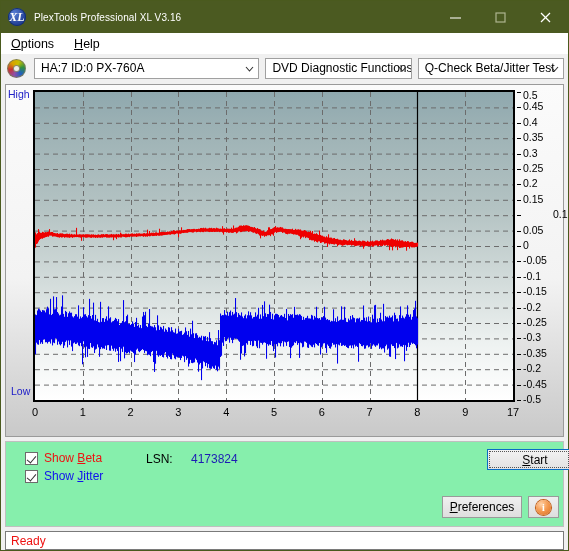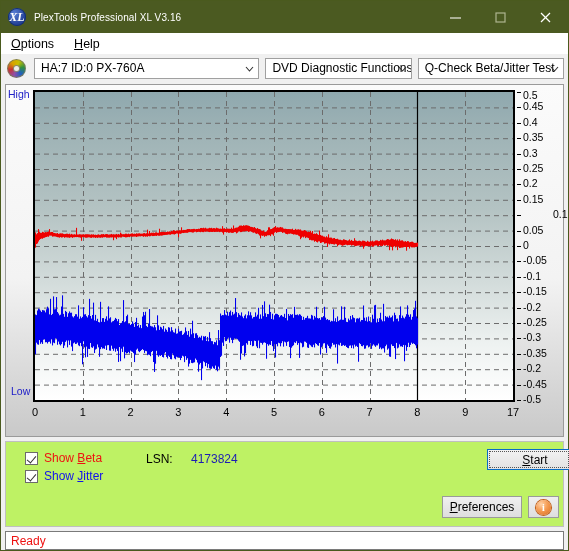--- a/index.html
+++ b/index.html
@@ -106,21 +106,21 @@
   .ytick{
     position:absolute;font-size:10.5px;color:#000;left:517px;
     text-align:left;white-space:nowrap;
   }
   .xtick{
     position:absolute;font-size:11px;color:#000;text-align:center;width:24px;
   }
   
   .controls{
     flex:0 0 86px;height:86px;margin:4px 4px 0 4px;
-    border:1px solid #bfbfbf;background:#bef264;position:relative;
+    border:1px solid #bfbfbf;background:#86efac;position:relative;
     box-sizing:border-box;
   }
   .chk-row{position:absolute;display:flex;align-items:center;}
   #row-beta{left:19px;top:9px;}
   #row-jitter{left:19px;top:27px;}
   .chkbox{
     width:13px;height:13px;border:1px solid #6b6b6b;background:#fff;
     margin-right:6px;position:relative;box-sizing:border-box;flex:0 0 auto;
   }
   .chkbox:after{

